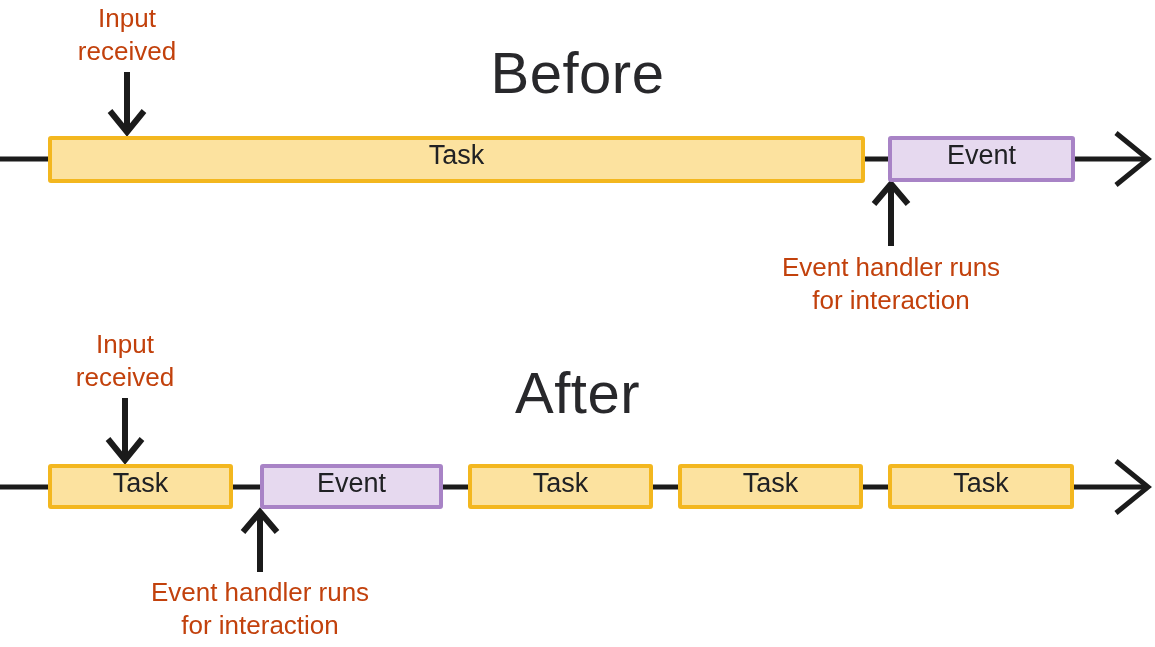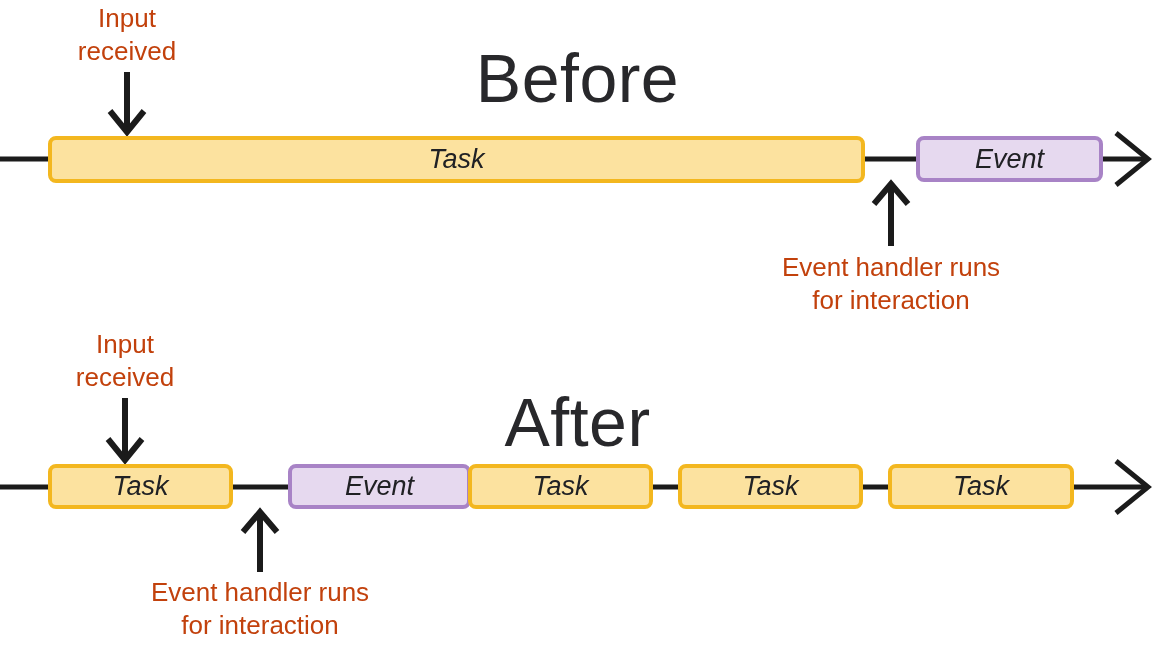--- a/index.html
+++ b/index.html
@@ -17,52 +17,49 @@
   }
   .layer {
     position: absolute;
     inset: 0;
   }
   .title {
     position: absolute;
     left: 0;
     width: 1155px;
     text-align: center;
-    font-size: 68px;
+    font-size: 58px;
     line-height: 1;
     font-weight: 500;
     color: #28282b;
     letter-spacing: 0.5px;
   }
   .note {
     position: absolute;
     transform: translateX(-50%);
     text-align: center;
     font-size: 26px;
     line-height: 33px;
     color: #c2410c;
   }
   .box {
     position: absolute;
     display: flex;
-    align-items: center;
     justify-content: center;
     font-size: 27px;
     color: #202124;
-    border-radius: 8px;
-    font-style: italic;
+    border-radius: 3px;
   }
   .box.task {
     background: var(--task-fill, #FCE29F);
     border: 4px solid var(--task-border, #F3B71F);
   }
   .box.event {
     background: var(--event-fill, #E6D9EF);
     border: 4px solid var(--event-border, #A883C6);
-    margin-left: 28px;
   }
   svg .stroke {
     fill: none;
     stroke: var(--arrow, #1b1b1b);
     stroke-linejoin: miter;
   }
 </style>
 </head>
 <body style="--task-fill: #FCE29F; --task-border: #F3B71F; --event-fill: #E6D9EF; --event-border: #A883C6; --arrow: #1B1B1B; --text: #202124;">
 
@@ -96,21 +93,21 @@
   <div class="box task" style="left:48px; top:136px; width:817px; height:47px;">
     <span>Task</span>
   </div>
 
   <div class="box event" style="left:888px; top:136px; width:187px; height:46px;">
     <span>Event</span>
   </div>
 
   <div class="note" style="left:891px; top:251px; width:250px;">Event handler runs for interaction</div>
 
-  <div class="title" style="top:388px;">After</div>
+  <div class="title" style="top:364px;">After</div>
 
   <div class="note" style="left:125px; top:328px; width:150px;">Input received</div>
 
   <div class="box task" style="left:48px; top:464px; width:185px; height:45px;">
     <span>Task</span>
   </div>
 
   <div class="box event" style="left:260px; top:464px; width:183px; height:45px;">
     <span>Event</span>
   </div>

